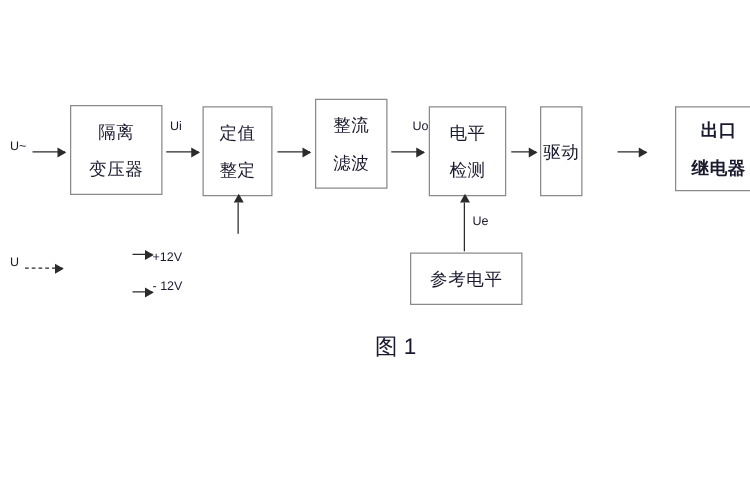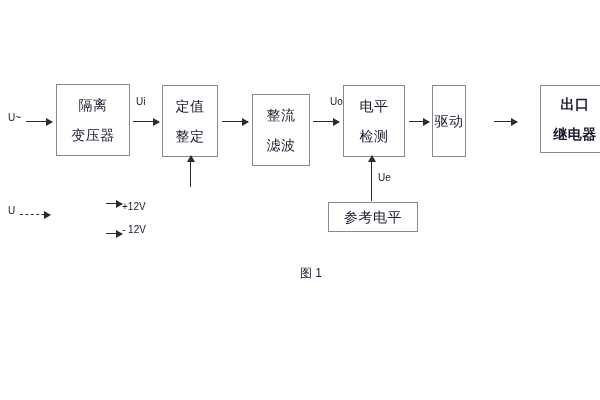--- a/index.html
+++ b/index.html
@@ -76,62 +76,62 @@
     left: -4.2px;
     top: -7px;
     width: 0;
     height: 0;
     border-bottom: 7px solid #2b2b2b;
     border-left: 4.5px solid transparent;
     border-right: 4.5px solid transparent;
   }
   .caption {
     position: absolute;
-    font-size: 12px;
+    font-size: 18px;
     color: #1a1a2e;
     white-space: nowrap;
   }
 </style>
 </head>
 <body>
 
 <div id="canvas">
 
   <div class="box two" style="left:56px;top:84px;width:74px;height:72px;">
     <span class="line">隔离</span>
     <span class="line">变压器</span>
   </div>
 
   <div class="box two" style="left:162px;top:85px;width:56px;height:72px;">
     <span class="line">定值</span>
     <span class="line">整定</span>
   </div>
 
-  <div class="box two" style="left:252px;top:94px;width:58px;height:72px;">
+  <div class="box two" style="left:252px;top:79px;width:58px;height:72px;">
     <span class="line">整流</span>
     <span class="line">滤波</span>
   </div>
 
   <div class="box two" style="left:343px;top:85px;width:62px;height:72px;justify-content:center;">
     <span class="line">电平</span>
     <span class="line">检测</span>
   </div>
 
   <div class="box" style="left:432px;top:85px;width:34px;height:72px;">
     <span class="line">驱动</span>
   </div>
 
   <div class="box two" style="left:540px;top:85px;width:70px;height:68px;font-weight:bold;">
     <span class="line">出口</span>
     <span class="line">继电器</span>
   </div>
 
 
 
-  <div class="box" style="left:328px;top:202px;width:90px;height:30px;">
+  <div class="box" style="left:328px;top:202px;width:90px;height:42px;">
     <span class="line">参考电平</span>
   </div>
 
   <div class="lbl" style="left:8px;top:112px;">U~</div>
   <div class="lbl" style="left:136px;top:96px;">Ui</div>
   <div class="lbl" style="left:330px;top:96px;">Uo</div>
   <div class="lbl" style="left:8px;top:205px;">U</div>
   <div class="lbl" style="left:122px;top:201px;">+12V</div>
   <div class="lbl" style="left:122px;top:224px;">- 12V</div>
   <div class="lbl" style="left:378px;top:172px;">Ue</div>

